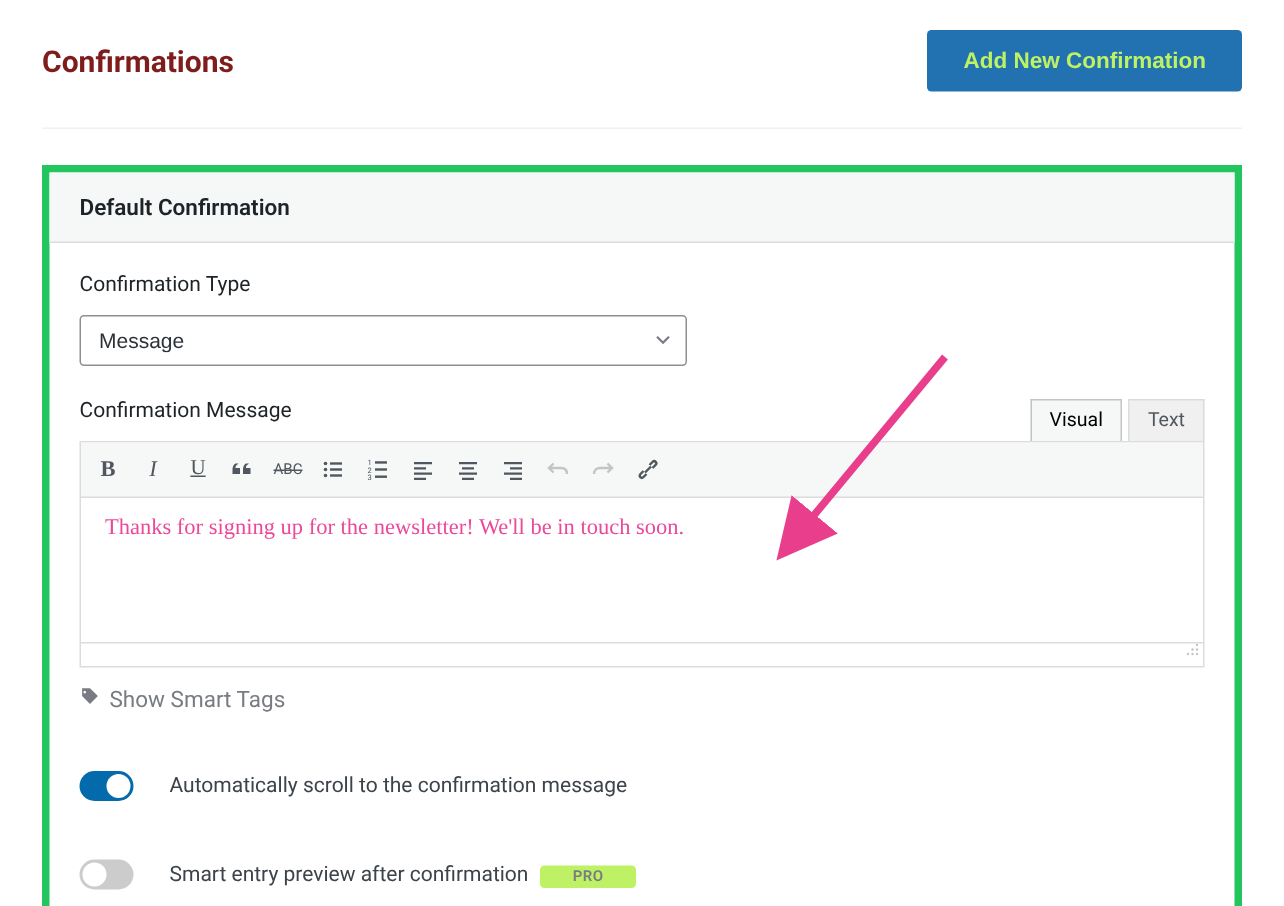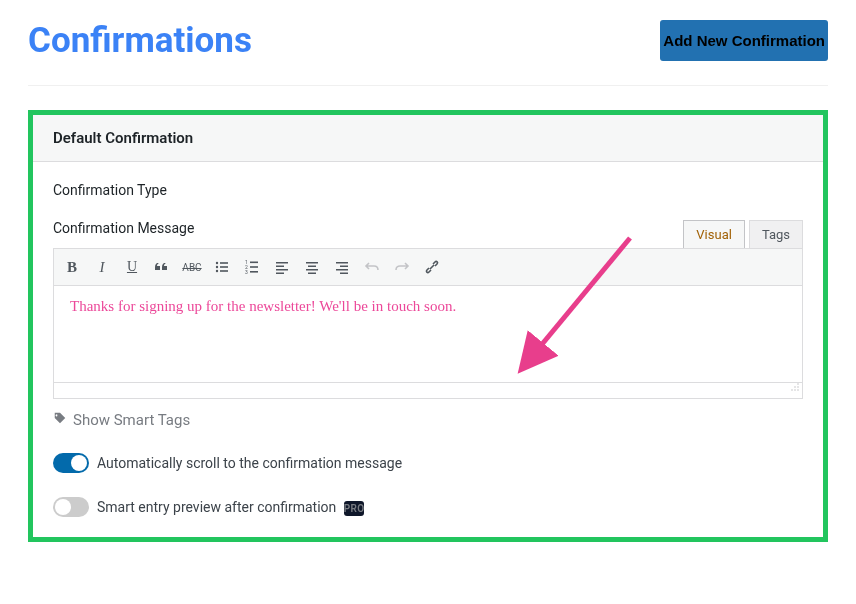--- a/index.html
+++ b/index.html
@@ -12,30 +12,30 @@
   }
   .header {
     display: flex;
     justify-content: space-between;
     align-items: center;
     padding-bottom: 24px;
     border-bottom: 1px solid #f0f0f0;
     margin-bottom: 24px;
   }
   .page-title {
-    font-size: 35px;
+    font-size: 20px;
     font-weight: 700;
-    color: #3b82f6;
+    color: #7f1d1d;
     margin: 0;
   }
   .add-button {
     background: #2271b1;
-    color: #000000;
+    color: #bef264;
     border: none;
-    padding: 12px 3px;
+    padding: 12px 24px;
     font-size: 15px;
     font-weight: 600;
     cursor: pointer;
     border-radius: 3px;
   }
   .panel {
     border: 5px solid #22c55e;
   }
   .panel-header {
     background: #f6f7f7;
@@ -94,21 +94,21 @@
     border: 1px solid #dcdcde;
     border-bottom: none;
     padding: 6px 12px;
     font-size: 13px;
     cursor: pointer;
     color: #50575e;
   }
   .tab.active {
     background: #f6f7f7;
     border-color: #c3c4c7;
-    color: #a16207;
+    color: #000000;
   }
   .editor {
     border: 1px solid #dcdcde;
   }
   .toolbar {
     display: flex;
     align-items: center;
     gap: 2px;
     padding: 4px;
     background: #f6f7f7;
@@ -152,22 +152,22 @@
     align-items: center;
     gap: 6px;
     margin-top: 12px;
     color: #787c82;
     font-size: 15px;
     cursor: pointer;
   }
   .toggle-row {
     display: flex;
     align-items: center;
-    gap: 8px;
-    margin-top: 24px;
+    gap: 24px;
+    margin-top: 39px;
     font-size: 14px;
     color: #3c434a;
   }
   .toggle {
     width: 36px;
     height: 20px;
     border-radius: 10px;
     position: relative;
     cursor: pointer;
   }
@@ -178,25 +178,25 @@
     top: 2px;
     width: 16px;
     height: 16px;
     background: #fff;
     border-radius: 50%;
   }
   .toggle.on .toggle-knob { right: 2px; }
   .toggle.off .toggle-knob { left: 2px; }
   .pro-badge {
     display: inline-block;
-    background: #0f172a;
+    background: #bef264;
     color: #787c82;
     font-size: 10px;
     font-weight: 600;
-    padding: 2px 0;
+    padding: 2px 22px;
     border-radius: 3px;
     margin-left: 4px;
     letter-spacing: 0.3px;
     text-align: right;
   }
   .arrow-overlay {
     position: absolute;
     pointer-events: none;
     z-index: 100;
   }
@@ -207,26 +207,36 @@
 <div class="header">
   <h1 class="page-title">Confirmations</h1>
   <button class="add-button">Add New Confirmation</button>
 </div>
 
 <div class="panel">
   <div class="panel-header">Default Confirmation</div>
   <div class="panel-body">
 
     <label class="field-label">Confirmation Type</label>
+    <div class="select-wrap">
+      <select class="select">
+        <option>Message</option>
+      </select>
+      <span class="select-chevron">
+        <svg width="12" height="12" viewBox="0 0 12 12">
+            <path d="M2 4 L6 8 L10 4" fill="none" stroke="currentColor" stroke-width="1.5"></path>
+          </svg>
+      </span>
+    </div>
 
     <div class="msg-row">
       <label class="field-label" style="margin-bottom:6px">Confirmation Message</label>
       <div class="tab-group">
         <div class="tab active">Visual</div>
-        <div class="tab">Tags</div>
+        <div class="tab">Text</div>
       </div>
     </div>
 
     <div class="editor">
       <div class="toolbar">
         <div class="tool bold">B</div>
         <div class="tool italic">I</div>
         <div class="tool">
             <span style="text-decoration:underline;font-family:Georgia;font-size:14px">U</span>
           </div>

